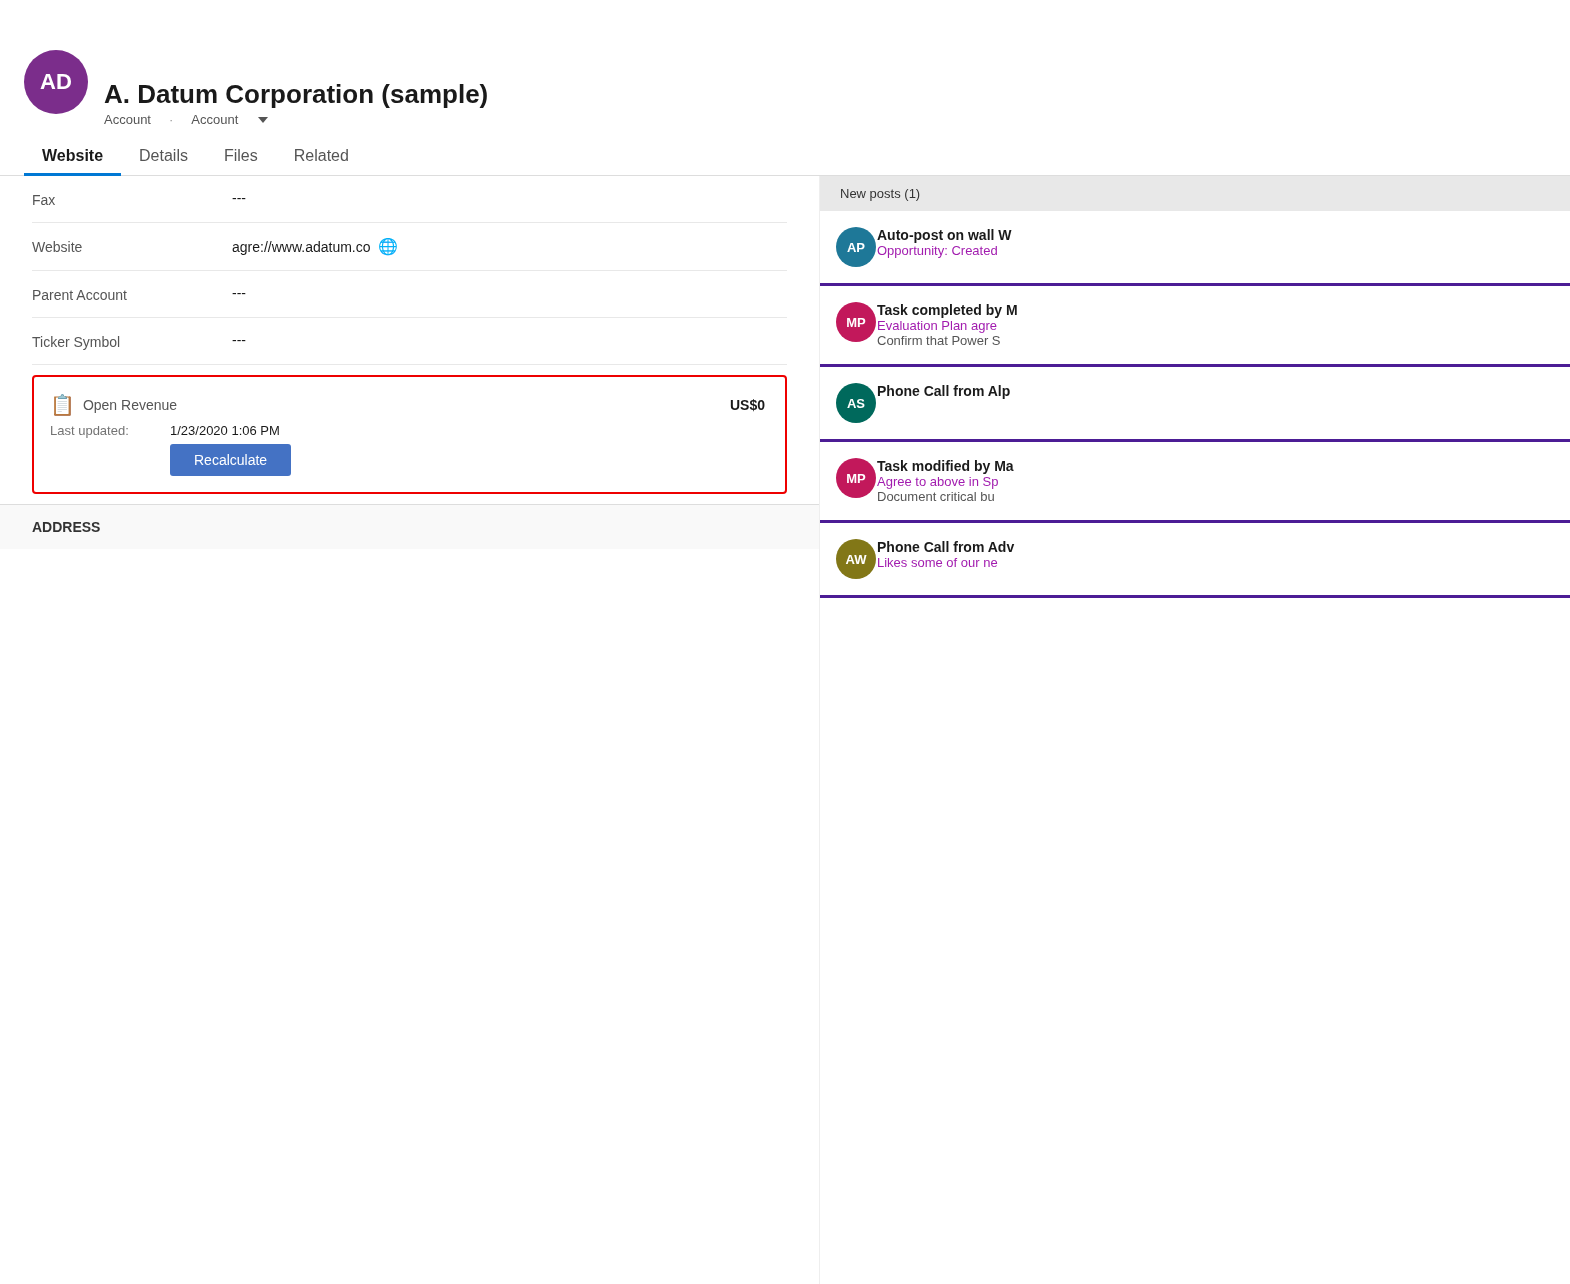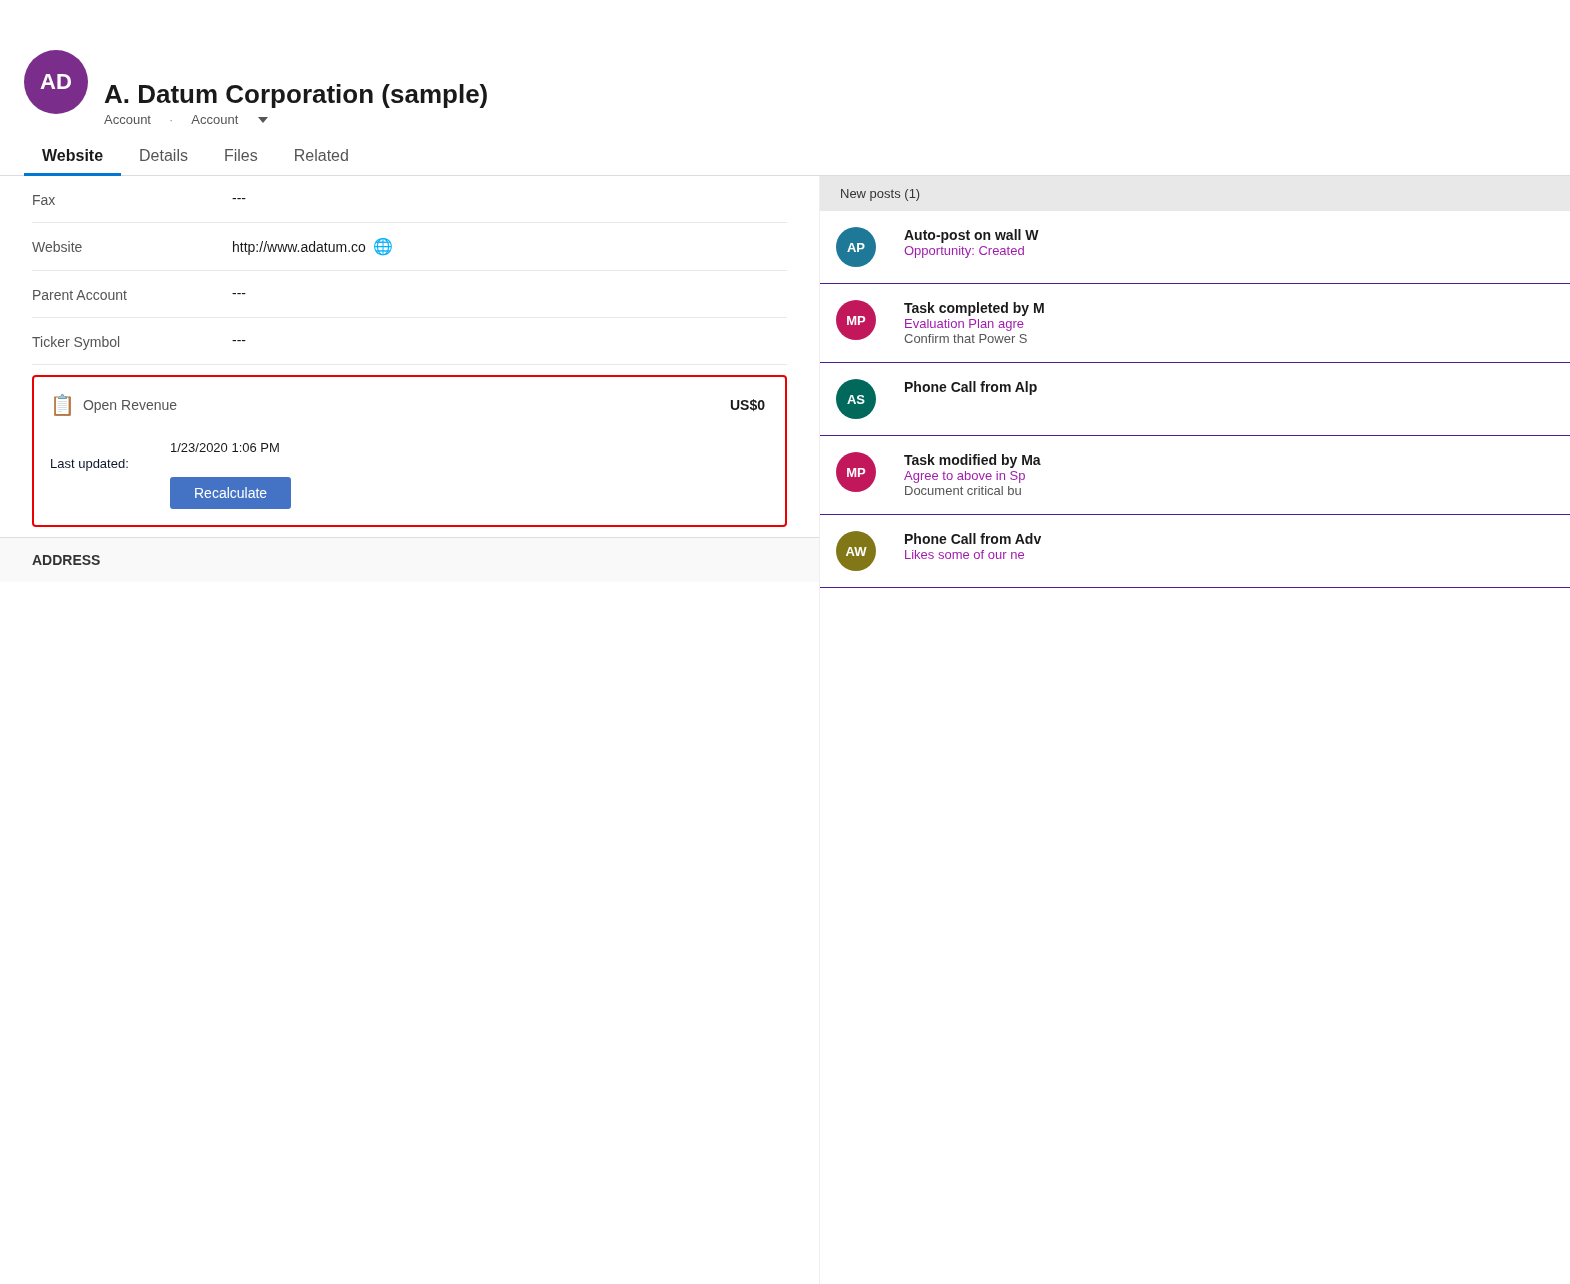--- a/index.html
+++ b/index.html
@@ -29,32 +29,32 @@
     .form-label { width: 200px; flex-shrink: 0; color: #555; font-size: 14px; padding-top: 2px; }
     .form-value { flex: 1; color: #1a1a1a; font-size: 14px; display: flex; align-items: center; gap: 8px; }
     .form-value .globe-icon { color: #555; font-size: 16px; }
 
     
     .revenue-box { border: 2px solid #e00; border-radius: 4px; margin: 10px 0 10px 0; padding: 16px 20px 16px 16px; }
     .revenue-icon { font-size: 20px; color: #555; }
     .revenue-label { font-size: 14px; color: #555; }
     .revenue-amount { font-size: 14px; font-weight: 600; color: #1a1a1a; margin-left: auto; }
     .revenue-row { display: flex; align-items: center; margin-bottom: 10px; }
-    .revenue-updated-label { font-size: 13px; color: #0f172a; width: 120px; margin-top: 33px; }
+    .revenue-updated-label { font-size: 13px; color: #737373; width: 120px; }
     .revenue-date { font-size: 13px; color: #1a1a1a; }
     .recalc-btn { display: block; background: #4472C4; color: #fff; border: none; padding: 8px 24px; border-radius: 3px; cursor: pointer; font-size: 14px; margin-left: 120px; margin-top: 4px; }
 
     
     .section-header { padding: 14px 32px; font-size: 14px; font-weight: 700; color: #333; border-top: 1px solid #ddd; background: #f9f9f9; }
 
     
     .right-panel { flex: 1; overflow-y: auto; }
     .new-posts-bar { background: #e8e8e8; padding: 10px 20px; font-size: 13px; color: #333; font-weight: 500; }
     .activity-list { padding: 0; }
-    .activity-item { display: flex; align-items: flex-start; padding: 16px; border-bottom: 1px solid #4c1d95; gap: 28px; }
+    .activity-item { display: flex; align-items: flex-start; padding: 16px; border-bottom: 3px solid #4c1d95; gap: 1px; }
     .activity-avatar { width: 40px; height: 40px; border-radius: 50%; display: flex; align-items: center; justify-content: center; color: #fff; font-size: 13px; font-weight: 700; flex-shrink: 0; }
     .activity-content { flex: 1; overflow: hidden; }
     .activity-title { font-weight: 700; font-size: 14px; color: #1a1a1a; white-space: nowrap; overflow: hidden; text-overflow: ellipsis; }
     .activity-sub { font-size: 13px; color: #a21caf; white-space: nowrap; overflow: hidden; text-overflow: ellipsis; }
     .activity-sub2 { font-size: 13px; color: #555; white-space: nowrap; overflow: hidden; text-overflow: ellipsis; }
 
     .col-separator { color: #999; }
   </style>
 </head>
 <body>
@@ -85,21 +85,21 @@
     <div class="form-section">
 
       <div class="form-row">
         <div class="form-label">Fax</div>
         <div class="form-value">---</div>
       </div>
 
       <div class="form-row">
         <div class="form-label">Website</div>
         <div class="form-value">
-          <span>http://www.adatum.co</span>
+          <span>agre://www.adatum.co</span>
           <span class="globe-icon">🌐</span>
         </div>
       </div>
 
       <div class="form-row">
         <div class="form-label">Parent Account</div>
         <div class="form-value">---</div>
       </div>
 
       <div class="form-row">

